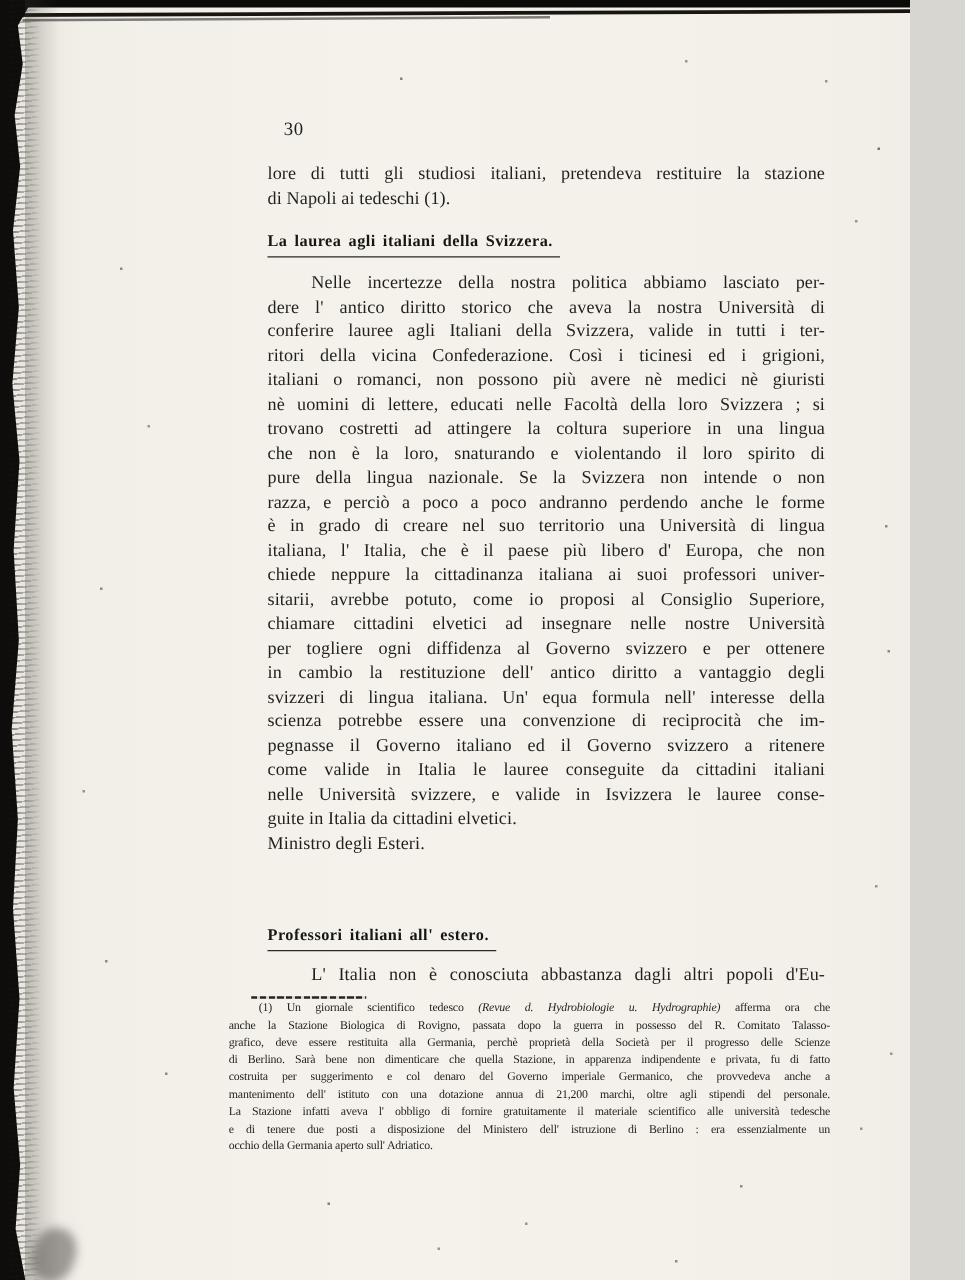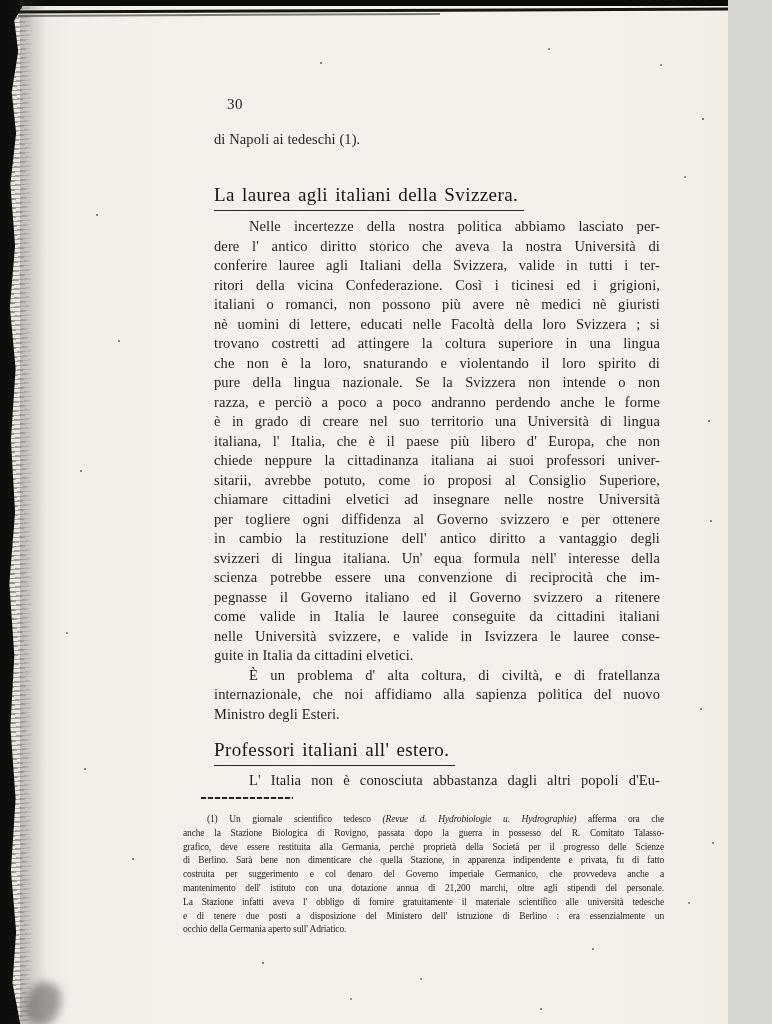--- a/index.html
+++ b/index.html
@@ -44,27 +44,27 @@
       712px 842px 0 0 rgba(40,38,34,.45), 262px 962px 0 0 rgba(40,38,34,.55),
       420px 978px 0 0 rgba(40,38,34,.45), 592px 948px 0 0 rgba(40,38,34,.5),
       688px 902px 0 0 rgba(40,38,34,.45), 740px 960px 0 0 rgba(40,38,34,.5),
       350px 998px 0 0 rgba(40,38,34,.45), 540px 1008px 0 0 rgba(40,38,34,.5),
       708px 420px 0 0 rgba(40,38,34,.5), 745px 150px 0 0 rgba(40,38,34,.55),
       660px 64px 0 0 rgba(40,38,34,.45); }
   
   .pagenum { position: absolute; left: 227px; top: 96px; font-size: 15px; letter-spacing: 0.5px; }
   .textblock { position: absolute; }
   .main-measure { left: 214px; width: 446px; }
-  .fn-measure { left: 183px; width: 481px; margin-top: 12px; }
+  .fn-measure { left: 183px; width: 481px; }
   .line { font-size: 14.5px; line-height: 19.5px; letter-spacing: 0.1px;
           text-align: justify; text-align-last: justify; }
   .line.open { text-align: left; text-align-last: left; }
   .indent-first .lines > div:first-of-type { text-indent: 35px; }
   .heading { position: absolute; left: 214px; }
-  .heading span { display: inline-block; font-size: 19px; font-weight: normal; letter-spacing: 0.4px;
+  .heading span { display: inline-block; font-size: 13px; font-weight: bold; letter-spacing: 0.4px;
     word-spacing: 2px; padding: 0 6px 3.5px 0; border-bottom: 1.5px solid #2a2927; color: #171613; }
   .fn-rule { position: absolute; left: 201px; top: 797px; width: 92px; height: 2px;
     background: repeating-linear-gradient(90deg, #26241f 0 5px, rgba(38,36,31,0.15) 5px 7px); }
   .fline { font-size: 9.5px; line-height: 13.8px; letter-spacing: -0.15px;
     text-align: justify; text-align-last: justify; }
   .fline.open { text-align: center; text-align-last: left; }
   .fline.first { text-indent: 24px; }
   .it { font-style: italic; }
 </style>
 </head>
@@ -78,20 +78,24 @@
   <div class="scan-left-strip"></div>
   <div class="scan-left-texture"></div>
   <div class="scan-gutter-shadow"></div>
   <div class="scan-right-line"></div>
   <div class="scan-fold-blob"></div>
   <div class="speckles"></div>
 
   <div class="pagenum">30</div>
 
   <div class="textblock main-measure" style="top:130px;">
+    <div class="lines">
+
+    <div class="line">lore di tutti gli studiosi italiani, pretendeva restituire la stazione</div>
+      </div>
     <div class="line open">di Napoli ai tedeschi (1).</div>
   </div>
 
   <div class="heading" style="top:184px;">
     <span>La laurea agli italiani della Svizzera.</span>
   </div>
 
   <div class="textblock main-measure" style="top:217px;font-family:Liberation Serif, serif;">
     <div class="indent-first">
       <div class="lines">
@@ -115,25 +119,20 @@
           <div class="line">in cambio la restituzione dell' antico diritto a vantaggio degli</div>
           <div class="line">svizzeri di lingua italiana. Un' equa formula nell' interesse della</div>
           <div class="line">scienza potrebbe essere una convenzione di reciprocità che im-</div>
           <div class="line">pegnasse il Governo italiano ed il Governo svizzero a ritenere</div>
           <div class="line">come valide in Italia le lauree conseguite da cittadini italiani</div>
           <div class="line">nelle Università svizzere, e valide in Isvizzera le lauree conse-</div>
         </div>
       <div class="line open">guite in Italia da cittadini elvetici.</div>
     </div>
     <div class="indent-first">
-      <div class="lines">
-
-      <div class="line">È un problema d' alta coltura, di civiltà, e di fratellanza</div>
-          <div class="line">internazionale, che noi affidiamo alla sapienza politica del nuovo</div>
-        </div>
       <div class="line open">Ministro degli Esteri.</div>
     </div>
   </div>
 
   <div class="heading" style="top:739px;">
     <span>Professori italiani all' estero.</span>
   </div>
 
   <div class="textblock main-measure indent-first" style="top:771px;">
     <div class="lines">

